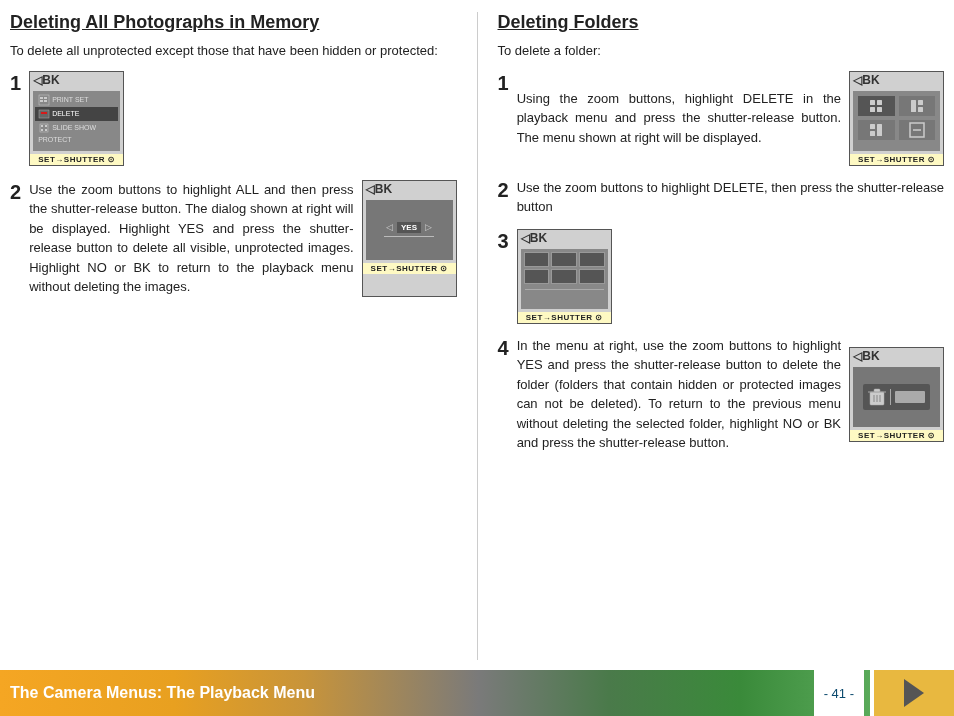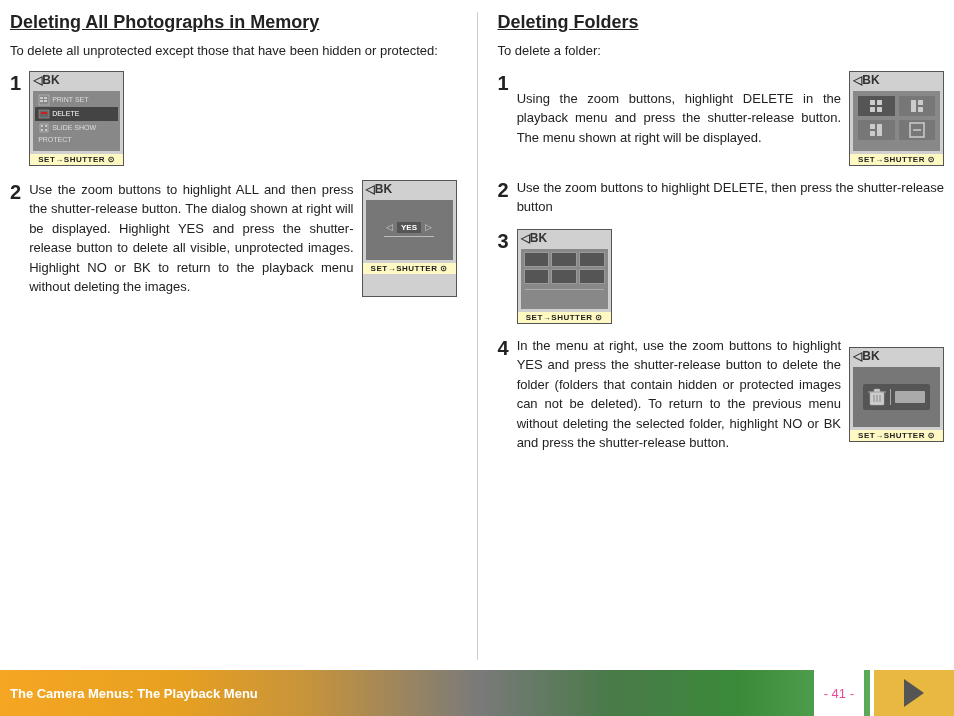--- a/index.html
+++ b/index.html
@@ -176,35 +176,35 @@
       width: 870px;
       height: 46px;
       background: linear-gradient(to right, #f5a623 0%, #e8a020 20%, #c8943a 35%, #7a7a7a 55%, #4a7a4a 70%, #3a8a3a 85%, #5aaa5a 100%);
     }
 
     .footer-text {
       position: relative;
       z-index: 2;
       color: #fff;
       font-weight: bold;
-      font-size: 13px;
+      font-size: 16px;
       padding-left: 10px;
     }
 
     .footer-page {
       position: absolute;
       right: 90px;
       top: 0;
       height: 46px;
       display: flex;
       align-items: center;
       background: #fff;
       padding: 0 10px;
       font-size: 13px;
-      color: #ec4899;
+      color: #0c4a6e;
       z-index: 2;
       text-align: center;
     }
 
     .footer-arrow {
       position: absolute;
       right: 0;
       top: 0;
       width: 80px;
       height: 46px;

